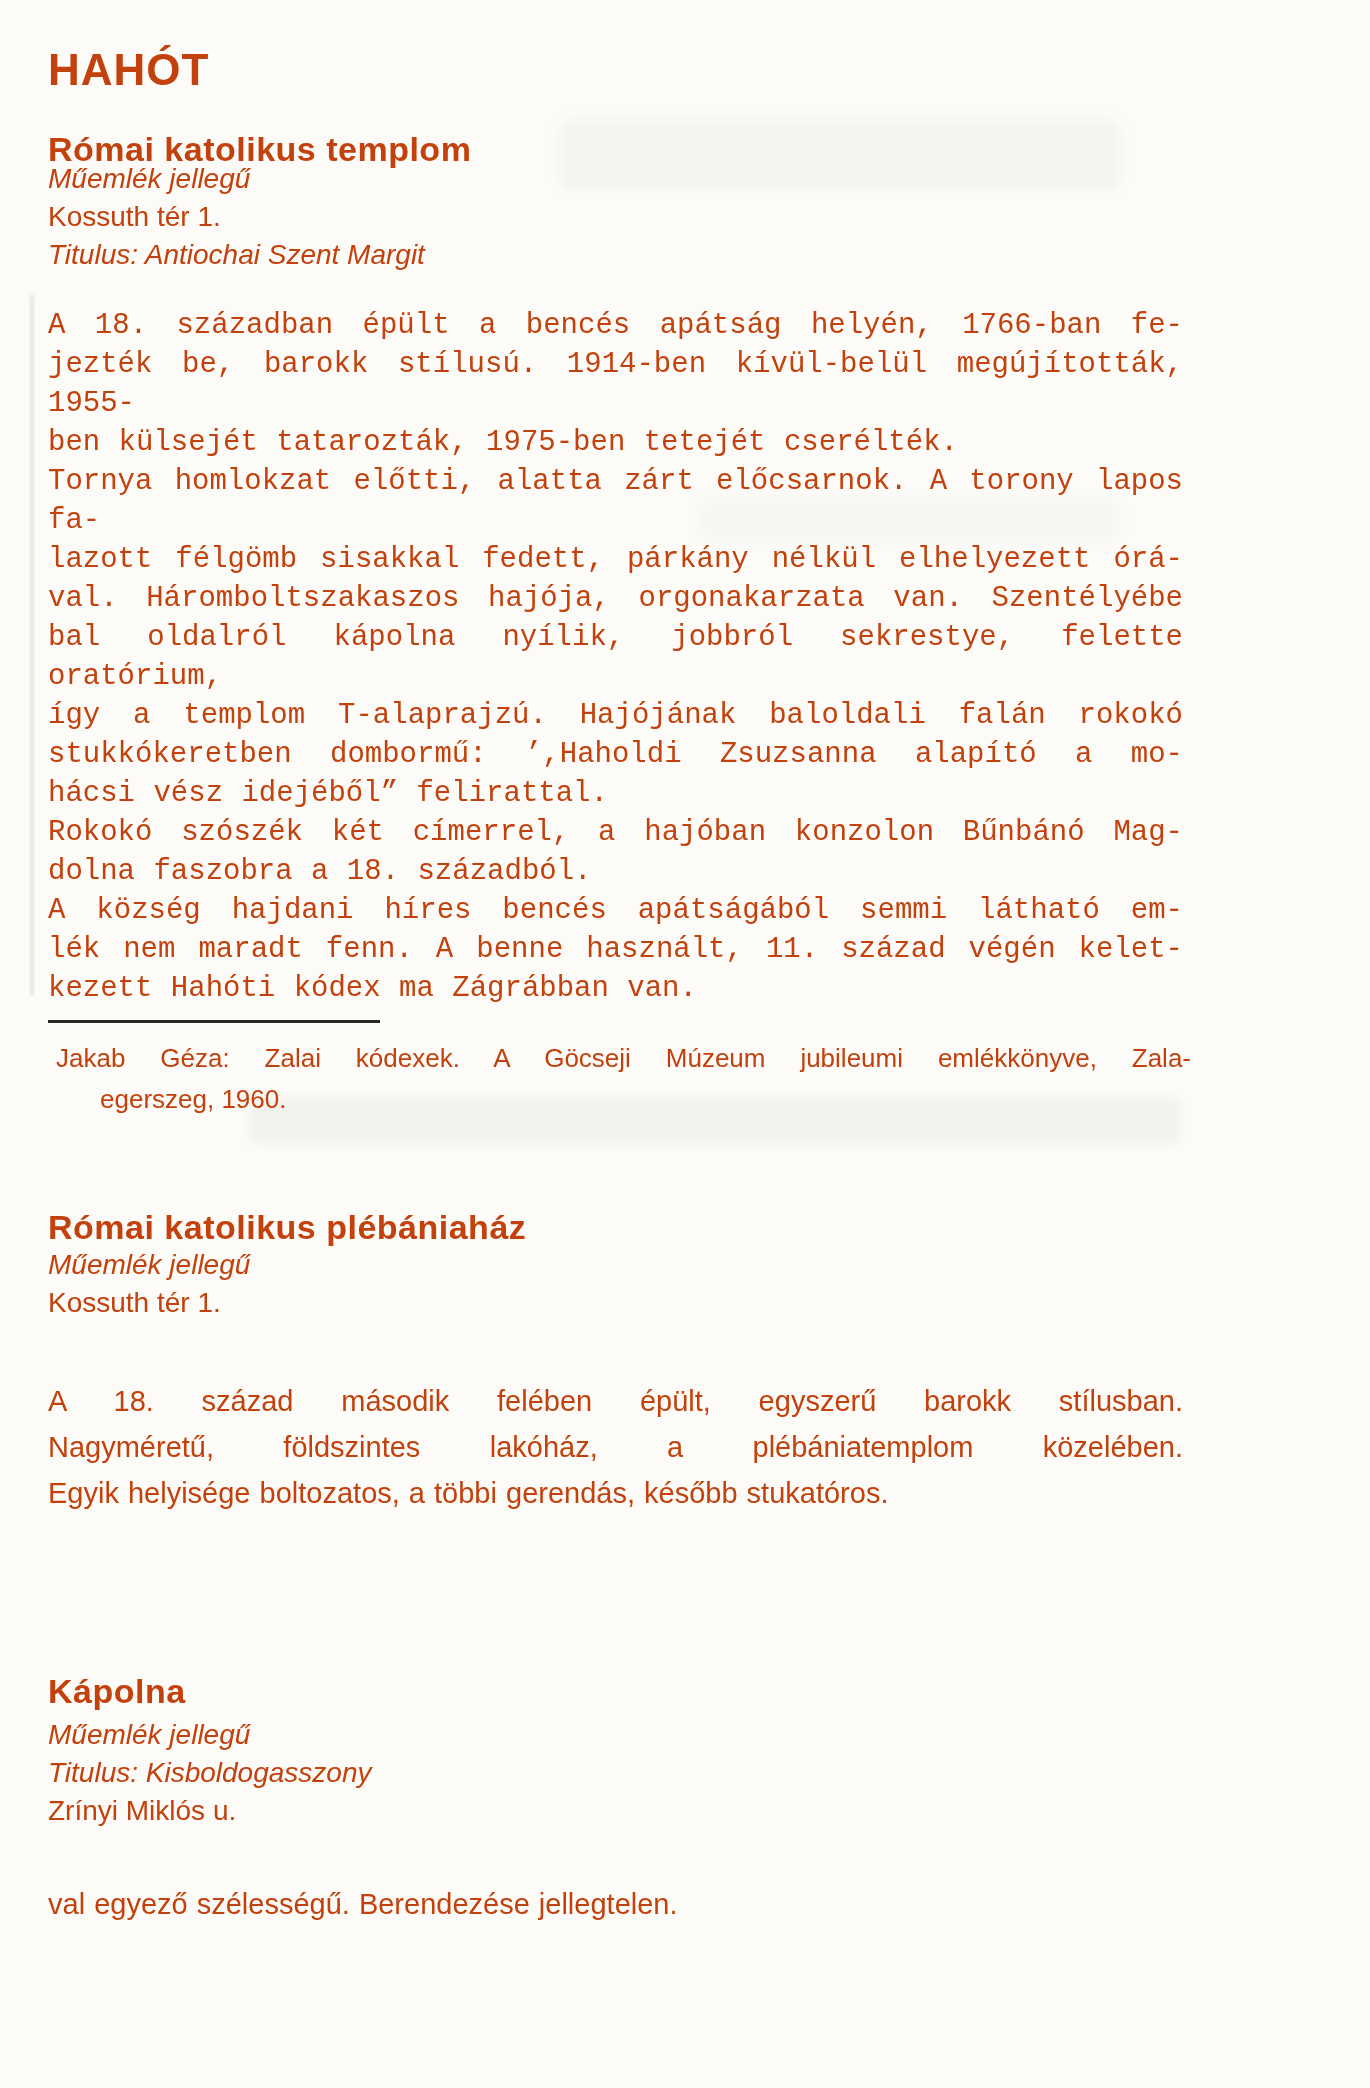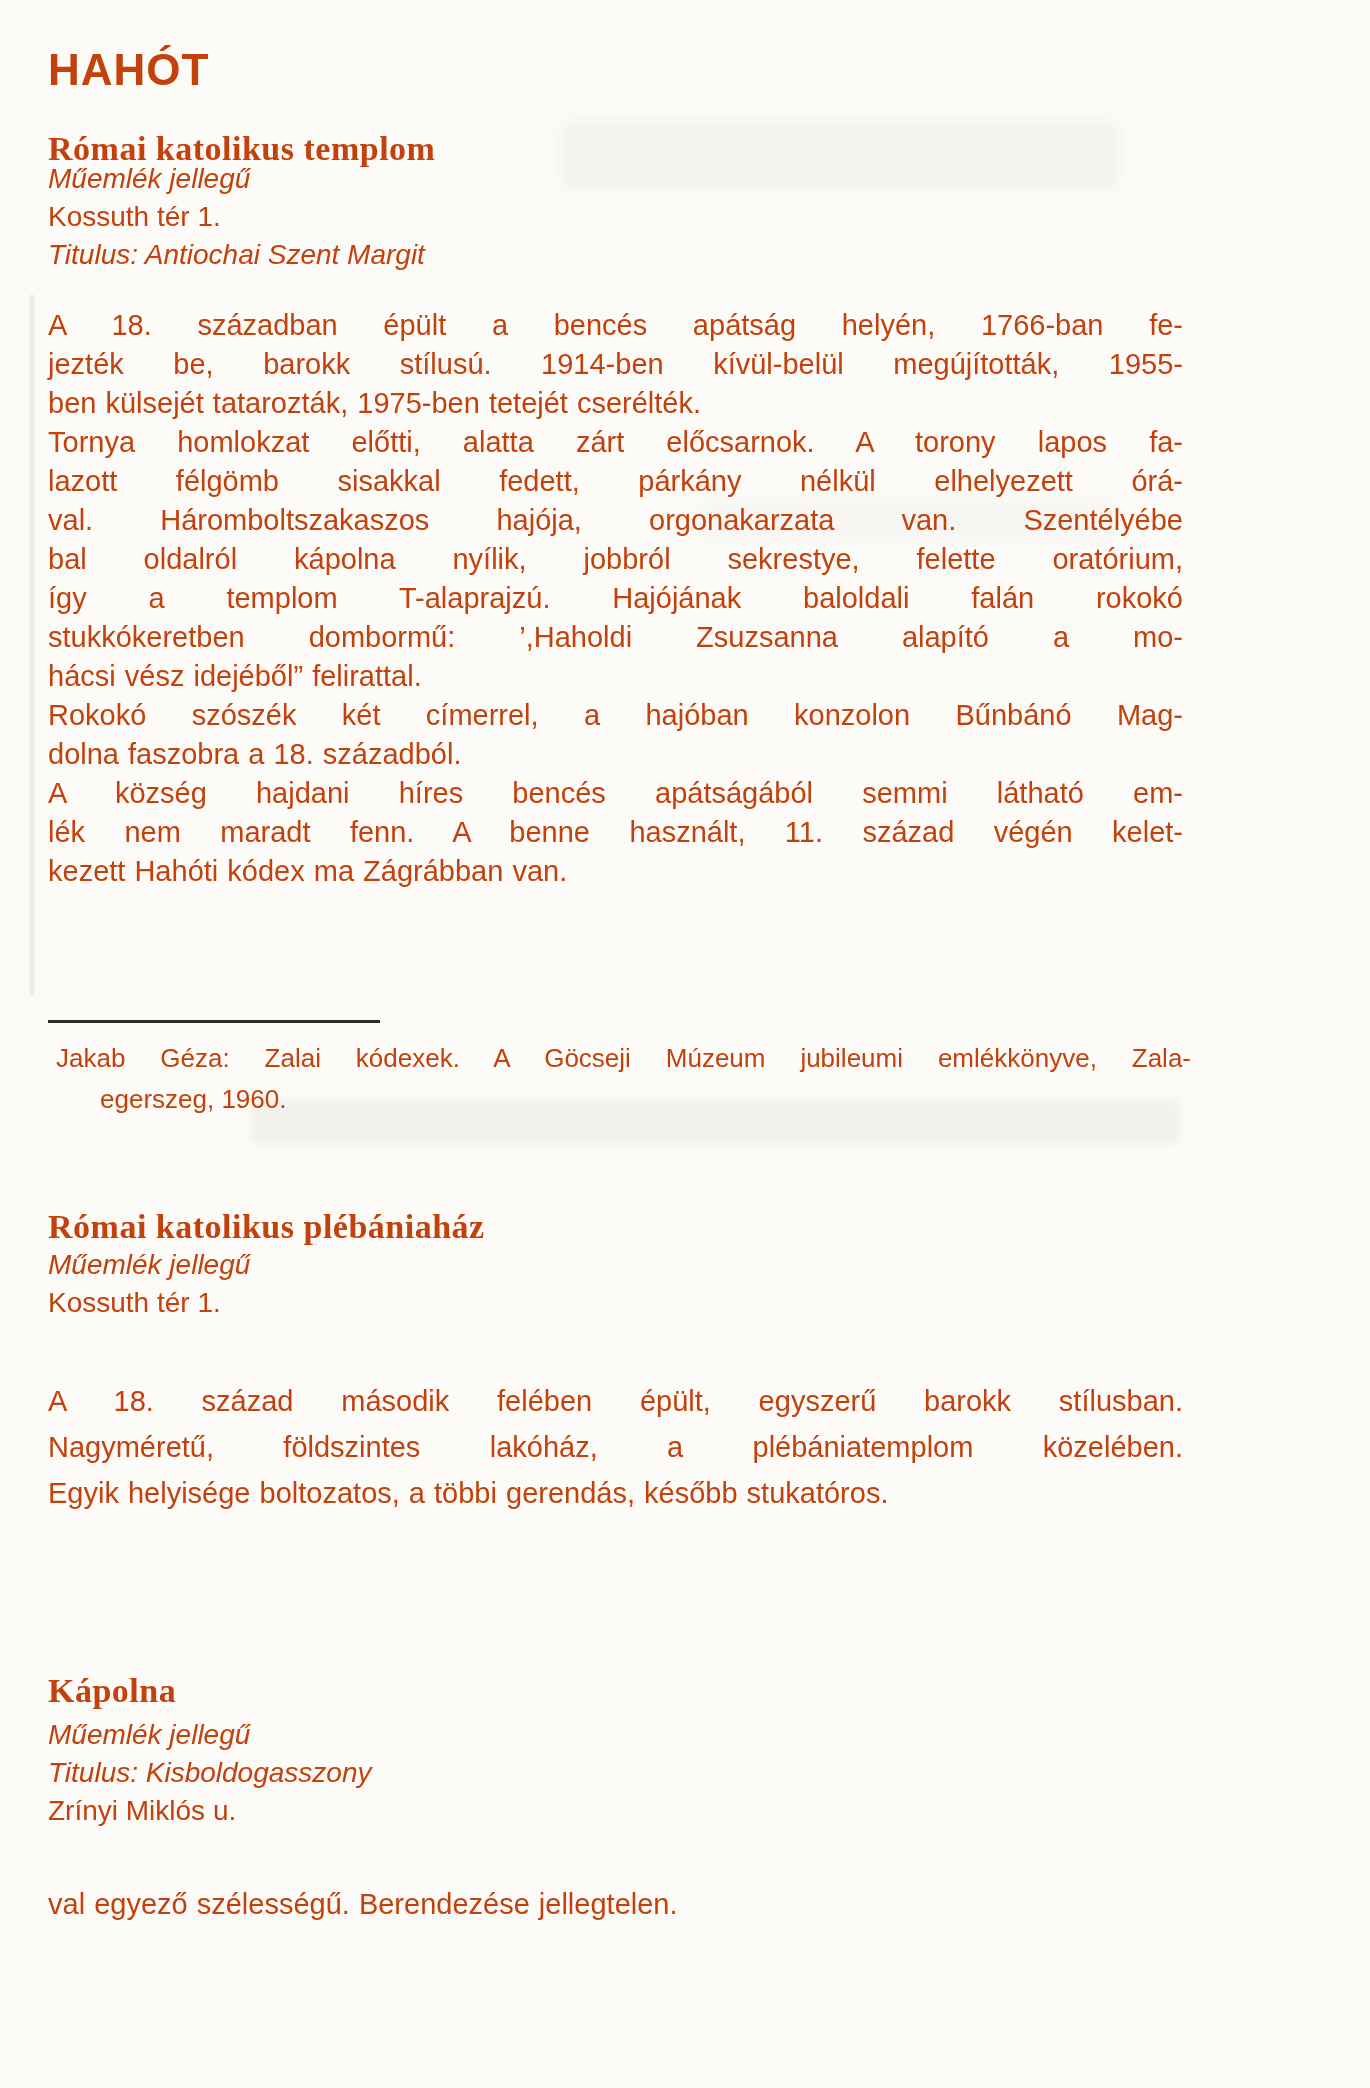--- a/index.html
+++ b/index.html
@@ -17,35 +17,35 @@
   .bleed-1{left:560px;top:120px;width:560px;height:70px;background:rgba(90,90,90,.05);filter:blur(6px);border-radius:8px;}
   .bleed-2{left:250px;top:1098px;width:930px;height:46px;background:rgba(90,90,90,.06);filter:blur(4px);border-radius:6px;}
   .bleed-3{left:700px;top:500px;width:420px;height:40px;background:rgba(90,90,90,.03);filter:blur(6px);border-radius:6px;}
 
   .doc-title{
     position:absolute;left:48px;top:16px;
     font-size:44px;font-weight:bold;letter-spacing:1px;
   }
   .section-heading{
     position:absolute;left:48px;
-    font-size:34px;font-weight:bold;letter-spacing:.5px;font-family:Liberation Serif, serif;
+    font-size:34px;font-weight:bold;letter-spacing:.5px;
   }
   .meta-block{position:absolute;left:48px;width:1135px;}
   .meta-line{font-size:28px;line-height:38px;white-space:pre;}
   .meta-line.italic{font-style:italic;}
 
   .body-block{position:absolute;left:48px;width:1135px;}
   .body-line{
     font-size:29px;line-height:39px;
     text-align:justify;text-align-last:justify;
     word-spacing:1px;
   }
   .para-last{text-align:left;text-align-last:left;}
 
-  .s1-body .body-line{line-height:39px;}
+  .s1-body .body-line{line-height:39px;font-family:Liberation Mono, monospace;}
   .s2-body .body-line{line-height:46px;}
   .s3-body .body-line{line-height:47px;}
 
   .rule{
     position:absolute;left:48px;top:1020px;
     width:332px;height:3px;background:#2a2a2a;
   }
   .reference-block{position:absolute;left:56px;top:1038px;width:1135px;}
   .ref-line{
     font-size:26px;line-height:41px;

